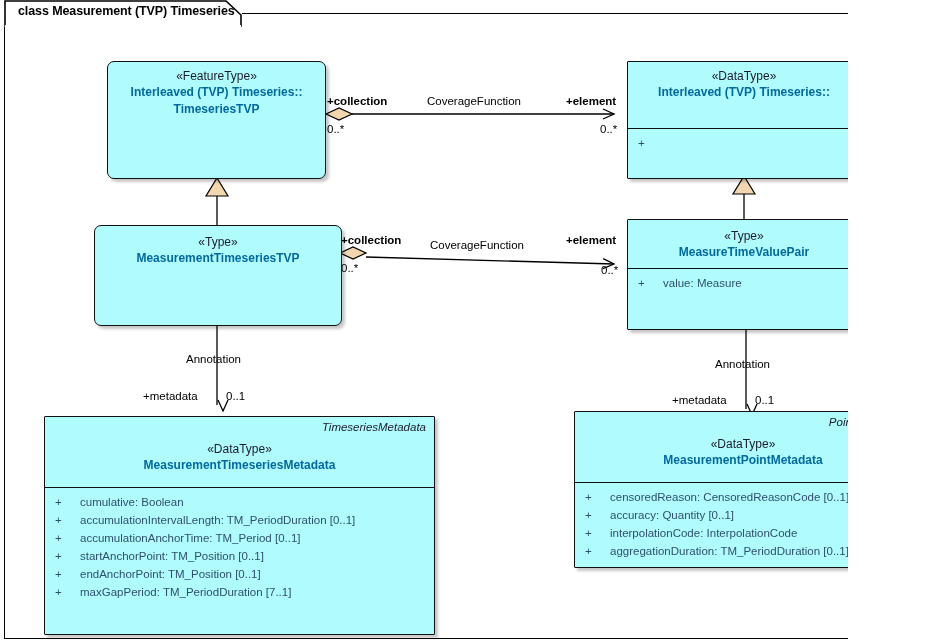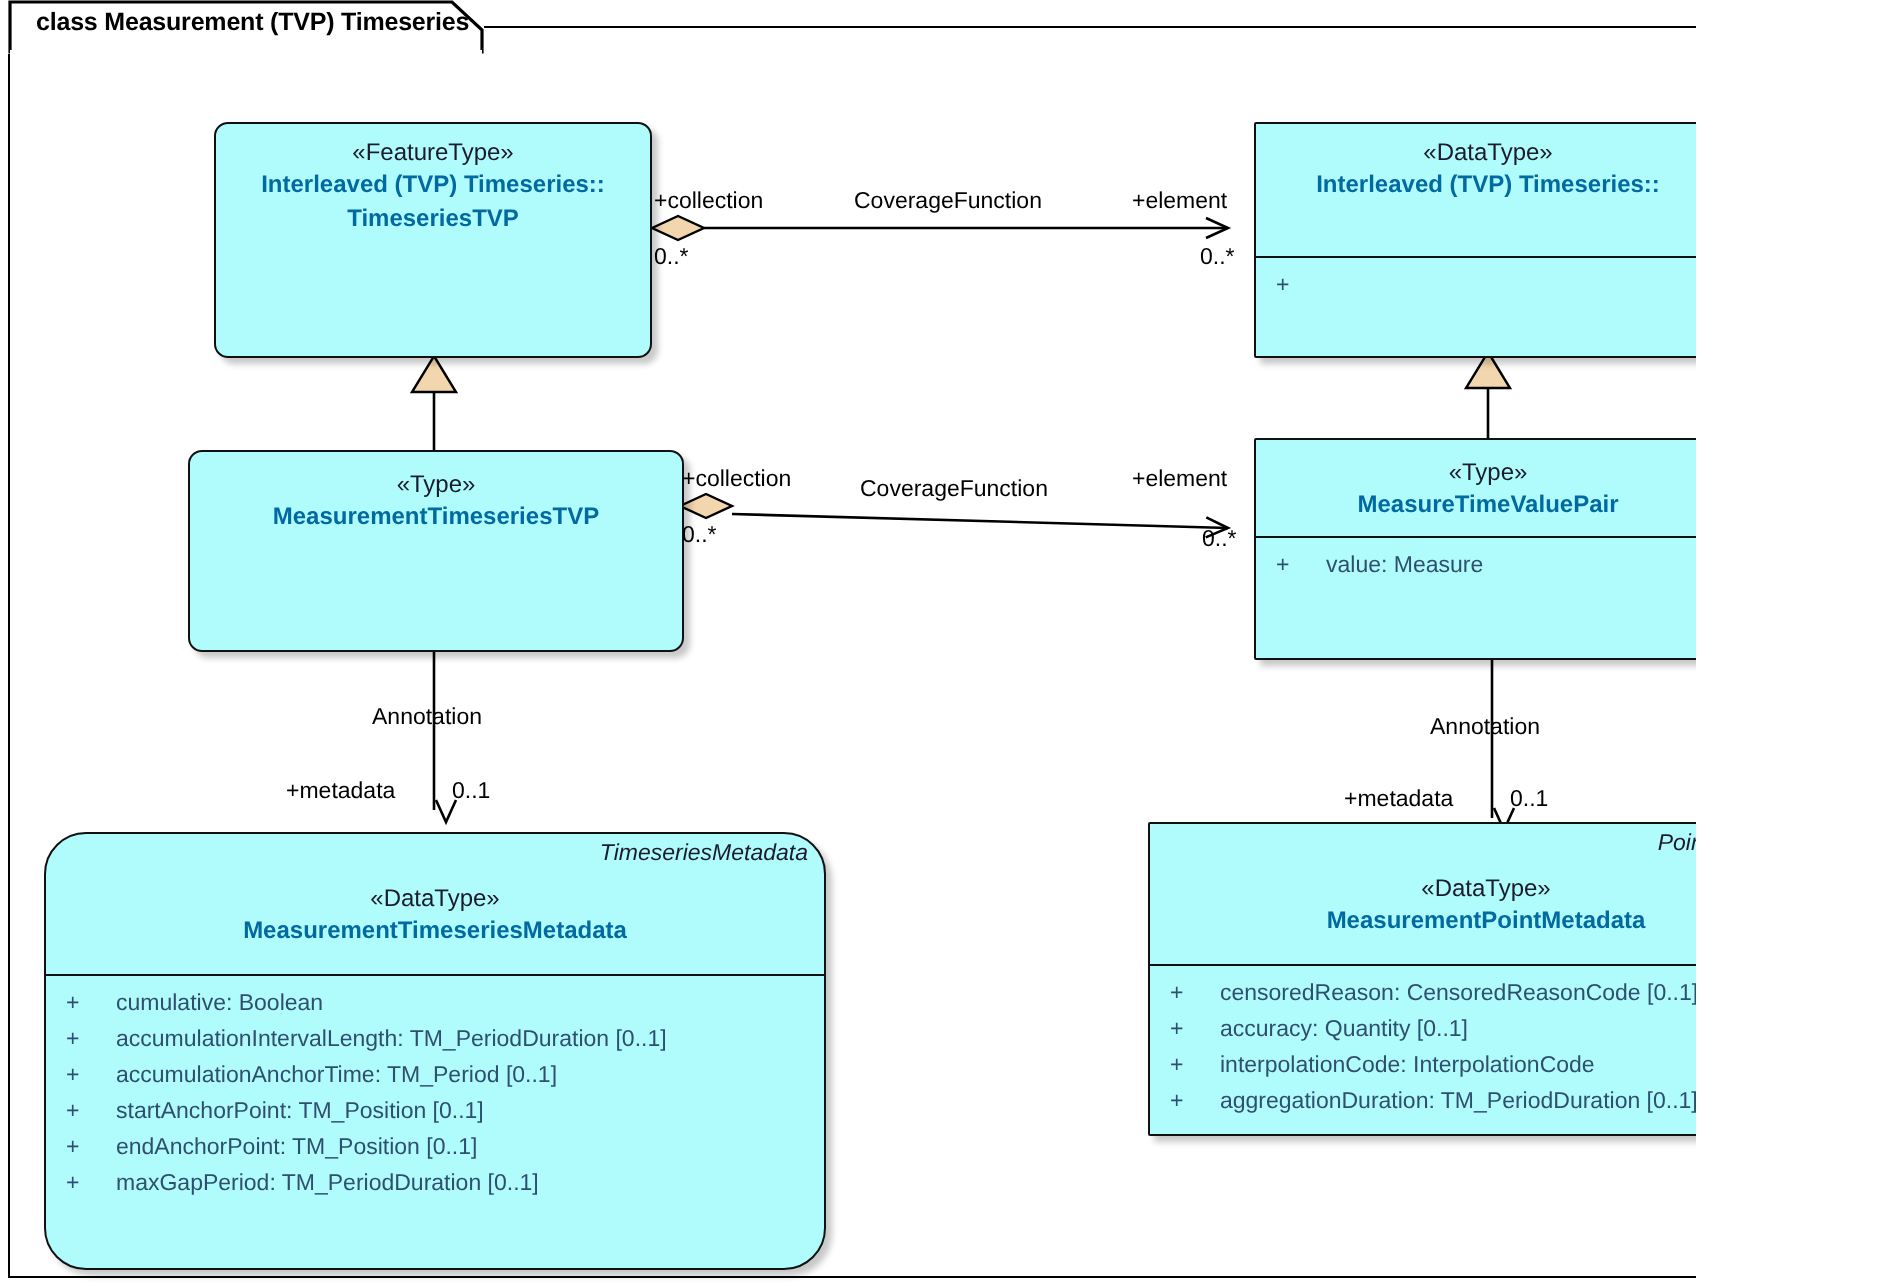--- a/index.html
+++ b/index.html
@@ -120,21 +120,21 @@
   .attr-row .sig { color: #2f4f6f; }
 
   
   .conn-label {
     position: absolute;
     font-size: 11.5px;
     color: #000000;
     white-space: nowrap;
     z-index: 5;
   }
-  .conn-label.rolename { font-weight: normal; }
+  .conn-label.rolename { font-weight: bold; }
 
   svg.lines {
     position: absolute;
     left: 0;
     top: 0;
     width: 952px;
     height: 644px;
     z-index: 2;
     pointer-events: none;
   }
@@ -229,21 +229,21 @@
     </div>
     <div class="divider" style="top:48px;"></div>
     <div class="attrs" style="top:48px;">
       <div class="attr-row">
         <span class="vis">+</span>
         <span class="sig">value: Measure</span>
       </div>
     </div>
   </div>
 
-  <div class="umlbox" style="left:22px; top:416px; width:391px; height:219px;border-radius:21px;">
+  <div class="umlbox" style="left:44px; top:416px; width:391px; height:219px;">
     <div class="header" style="padding-top:24px;">
       <div class="corner-tag">TimeseriesMetadata</div>
       <div class="stereotype">«DataType»</div>
       <div class="cname">MeasurementTimeseriesMetadata</div>
     </div>
     <div class="divider" style="top:70px;"></div>
     <div class="attrs" style="top:70px;">
       <div class="attr-row">
         <span class="vis">+</span>
         <span class="sig">cumulative: Boolean</span>
@@ -259,21 +259,21 @@
       <div class="attr-row">
         <span class="vis">+</span>
         <span class="sig">startAnchorPoint: TM_Position [0..1]</span>
       </div>
       <div class="attr-row">
         <span class="vis">+</span>
         <span class="sig">endAnchorPoint: TM_Position [0..1]</span>
       </div>
       <div class="attr-row">
         <span class="vis">+</span>
-        <span class="sig">maxGapPeriod: TM_PeriodDuration [0..1]</span>
+        <span class="sig">maxGapPeriod: TM_PeriodDuration [7..1]</span>
       </div>
     </div>
   </div>
 
   <div class="umlbox" style="left:574px; top:411px; width:338px; height:157px;">
     <div class="header" style="padding-top:24px;">
       <div class="corner-tag">PointMetadata</div>
       <div class="stereotype">«DataType»</div>
       <div class="cname">MeasurementPointMetadata</div>
     </div>

